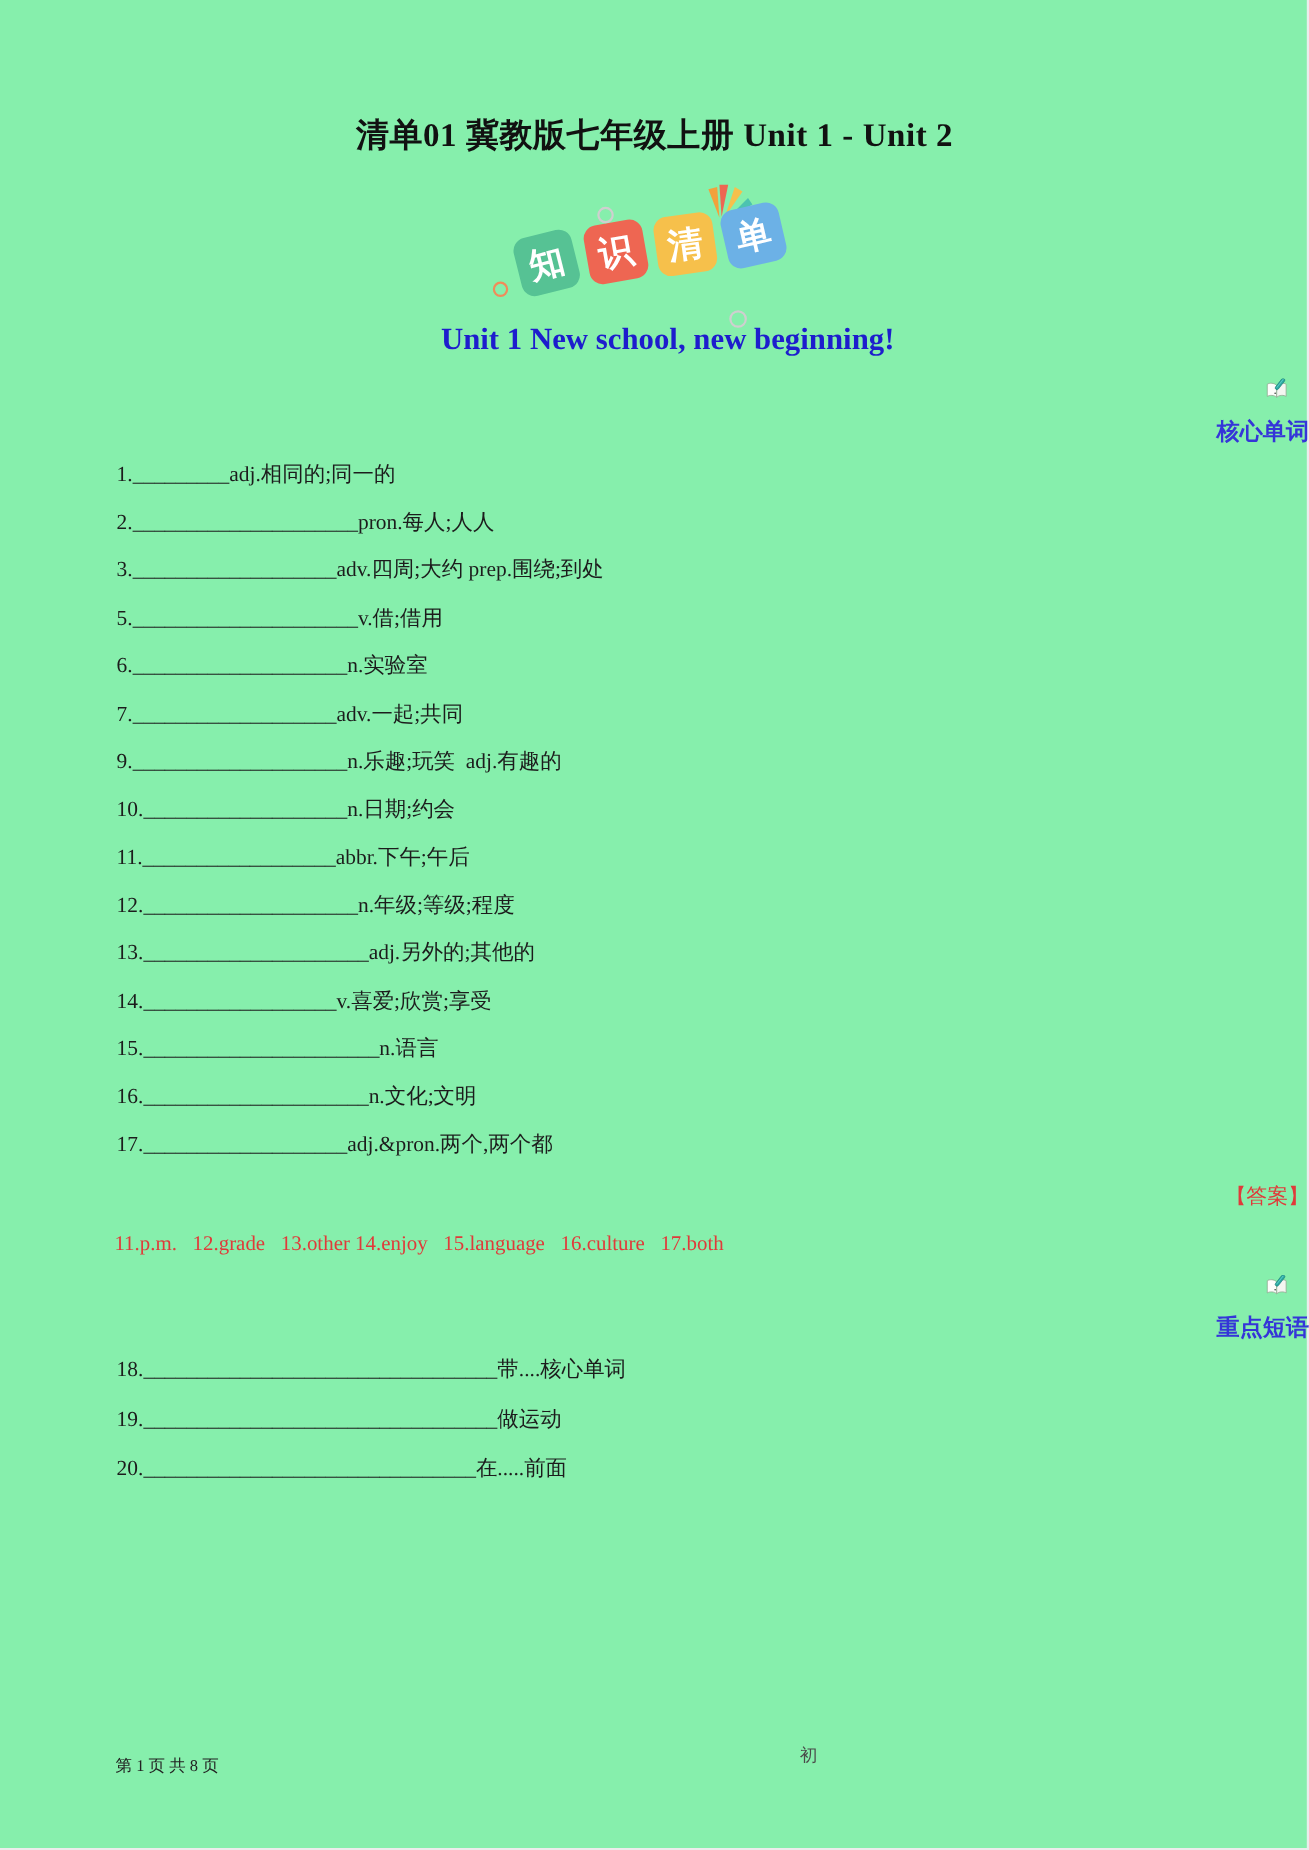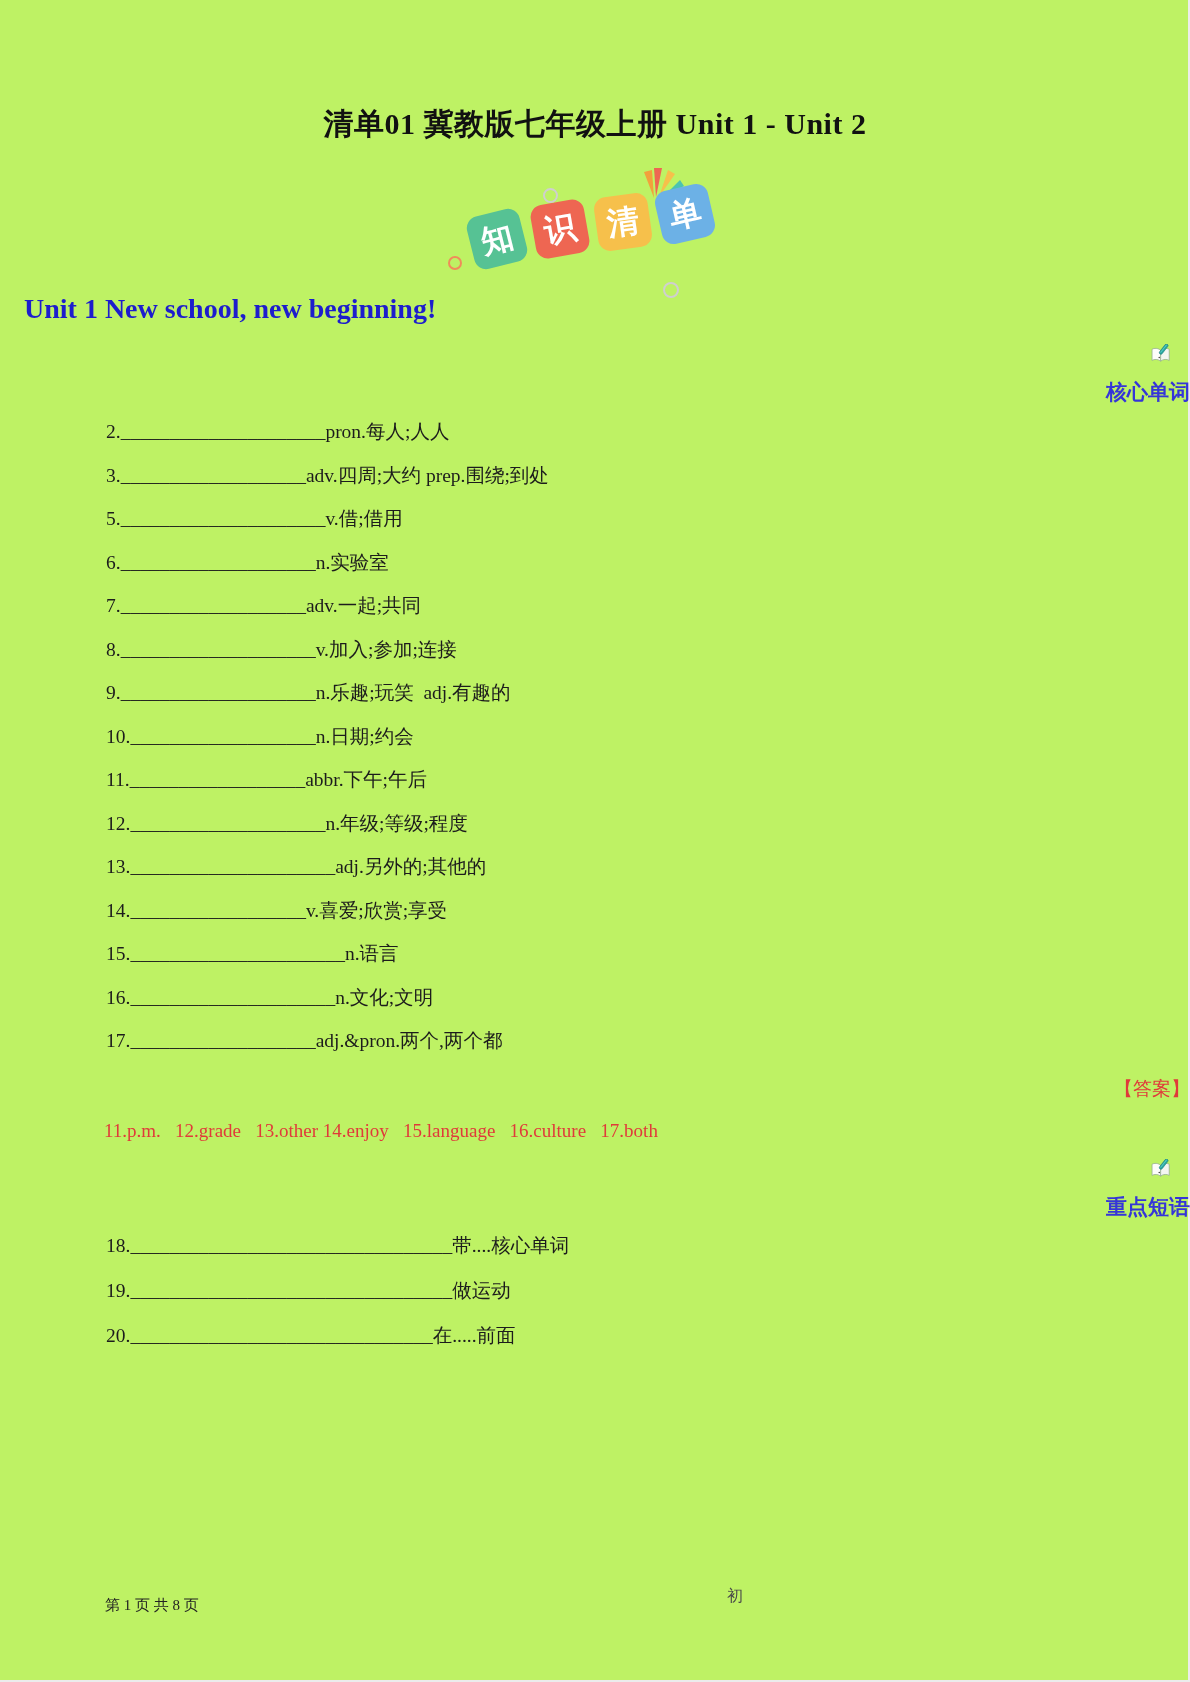--- a/index.html
+++ b/index.html
@@ -1,19 +1,19 @@
 <!DOCTYPE html>
 <html><head>
 <meta charset="utf-8">
 <style>
   html,body{margin:0;padding:0;background:#ffffff;}
   .page{
     position:relative;
     width:1190px;height:1682px;
-    background:#bef264;
+    background:#86efac;
     overflow:hidden;
     font-family:"Liberation Serif","DejaVu Serif",serif;
     color:#1c1c1c;
     box-shadow:inset -2px -2px 0 #ececec;
   }
   
   .doc-title{
     margin:106px 0 0 0;
     text-align:center;
     font-size:30px;line-height:36px;
@@ -34,21 +34,21 @@
   .tile-1{left:533px;top:46px;transform:rotate(-10deg);}
   .tile-2{left:596px;top:39px;transform:rotate(-8deg);}
   .tile-3{left:658px;top:31px;transform:rotate(-13deg);}
   .deco-circle{position:absolute;border-radius:50%;background:transparent;}
   .circ-gray-top{left:543px;top:32px;width:11px;height:11px;border:2px solid #cfcfcf;}
   .circ-gray-bottom{left:663px;top:126px;width:12px;height:12px;border:2px solid #cfcfcf;}
   .circ-orange{left:448px;top:100px;width:10px;height:10px;border:2px solid #f08c5a;}
   .confetti{position:absolute;left:636px;top:2px;}
   
   .unit-heading{
-    margin-top:8px;
+    margin-top:8px;text-align:center;
     font-size:28px;line-height:34px;font-weight:bold;
     color:#1d1dcd;
     margin-left:24px;
   }
   
   .section-header{
     display:flex;align-items:flex-end;gap:14px;
     margin:18px 0 0 104px;height:62px;flex-direction:column;
   }
   .section-label{
@@ -126,26 +126,26 @@
       <g transform="rotate(38 33 18)">
         <rect x="29" y="-4" width="9" height="34" rx="4.5" fill="#2aa7a0" stroke="#1d7f7a" stroke-width="1.5"></rect>
         <rect x="31.5" y="-2" width="2" height="28" fill="#5fd0c9"></rect>
       </g>
       <circle cx="24" cy="38" r="2" fill="#333"></circle>
     </svg>
     <span class="section-label">核心单词</span>
   </div>
 
   <div class="word-list">
+    <div class="word-item"><span>1.</span><span class="w-blank">_________</span><span>adj.相同的;同一的</span></div>
     <div class="word-item"><span>2.</span><span class="w-blank">_____________________</span><span>pron.每人;人人</span></div>
     <div class="word-item"><span>3.</span><span class="w-blank">___________________</span><span>adv.四周;大约 prep.围绕;到处</span></div>
     <div class="word-item"><span>5.</span><span class="w-blank">_____________________</span><span>v.借;借用</span></div>
     <div class="word-item"><span>6.</span><span class="w-blank">____________________</span><span>n.实验室</span></div>
     <div class="word-item"><span>7.</span><span class="w-blank">___________________</span><span>adv.一起;共同</span></div>
-    <div class="word-item"><span>8.</span><span class="w-blank">____________________</span><span>v.加入;参加;连接</span></div>
     <div class="word-item"><span>9.</span><span class="w-blank">____________________</span><span>n.乐趣;玩笑  adj.有趣的</span></div>
     <div class="word-item"><span>10.</span><span class="w-blank">___________________</span><span>n.日期;约会</span></div>
     <div class="word-item"><span>11.</span><span class="w-blank">__________________</span><span>abbr.下午;午后</span></div>
     <div class="word-item"><span>12.</span><span class="w-blank">____________________</span><span>n.年级;等级;程度</span></div>
     <div class="word-item"><span>13.</span><span class="w-blank">_____________________</span><span>adj.另外的;其他的</span></div>
     <div class="word-item"><span>14.</span><span class="w-blank">__________________</span><span>v.喜爱;欣赏;享受</span></div>
     <div class="word-item"><span>15.</span><span class="w-blank">______________________</span><span>n.语言</span></div>
     <div class="word-item"><span>16.</span><span class="w-blank">_____________________</span><span>n.文化;文明</span></div>
     <div class="word-item"><span>17.</span><span class="w-blank">___________________</span><span>adj.&amp;pron.两个,两个都</span></div>
   </div>

